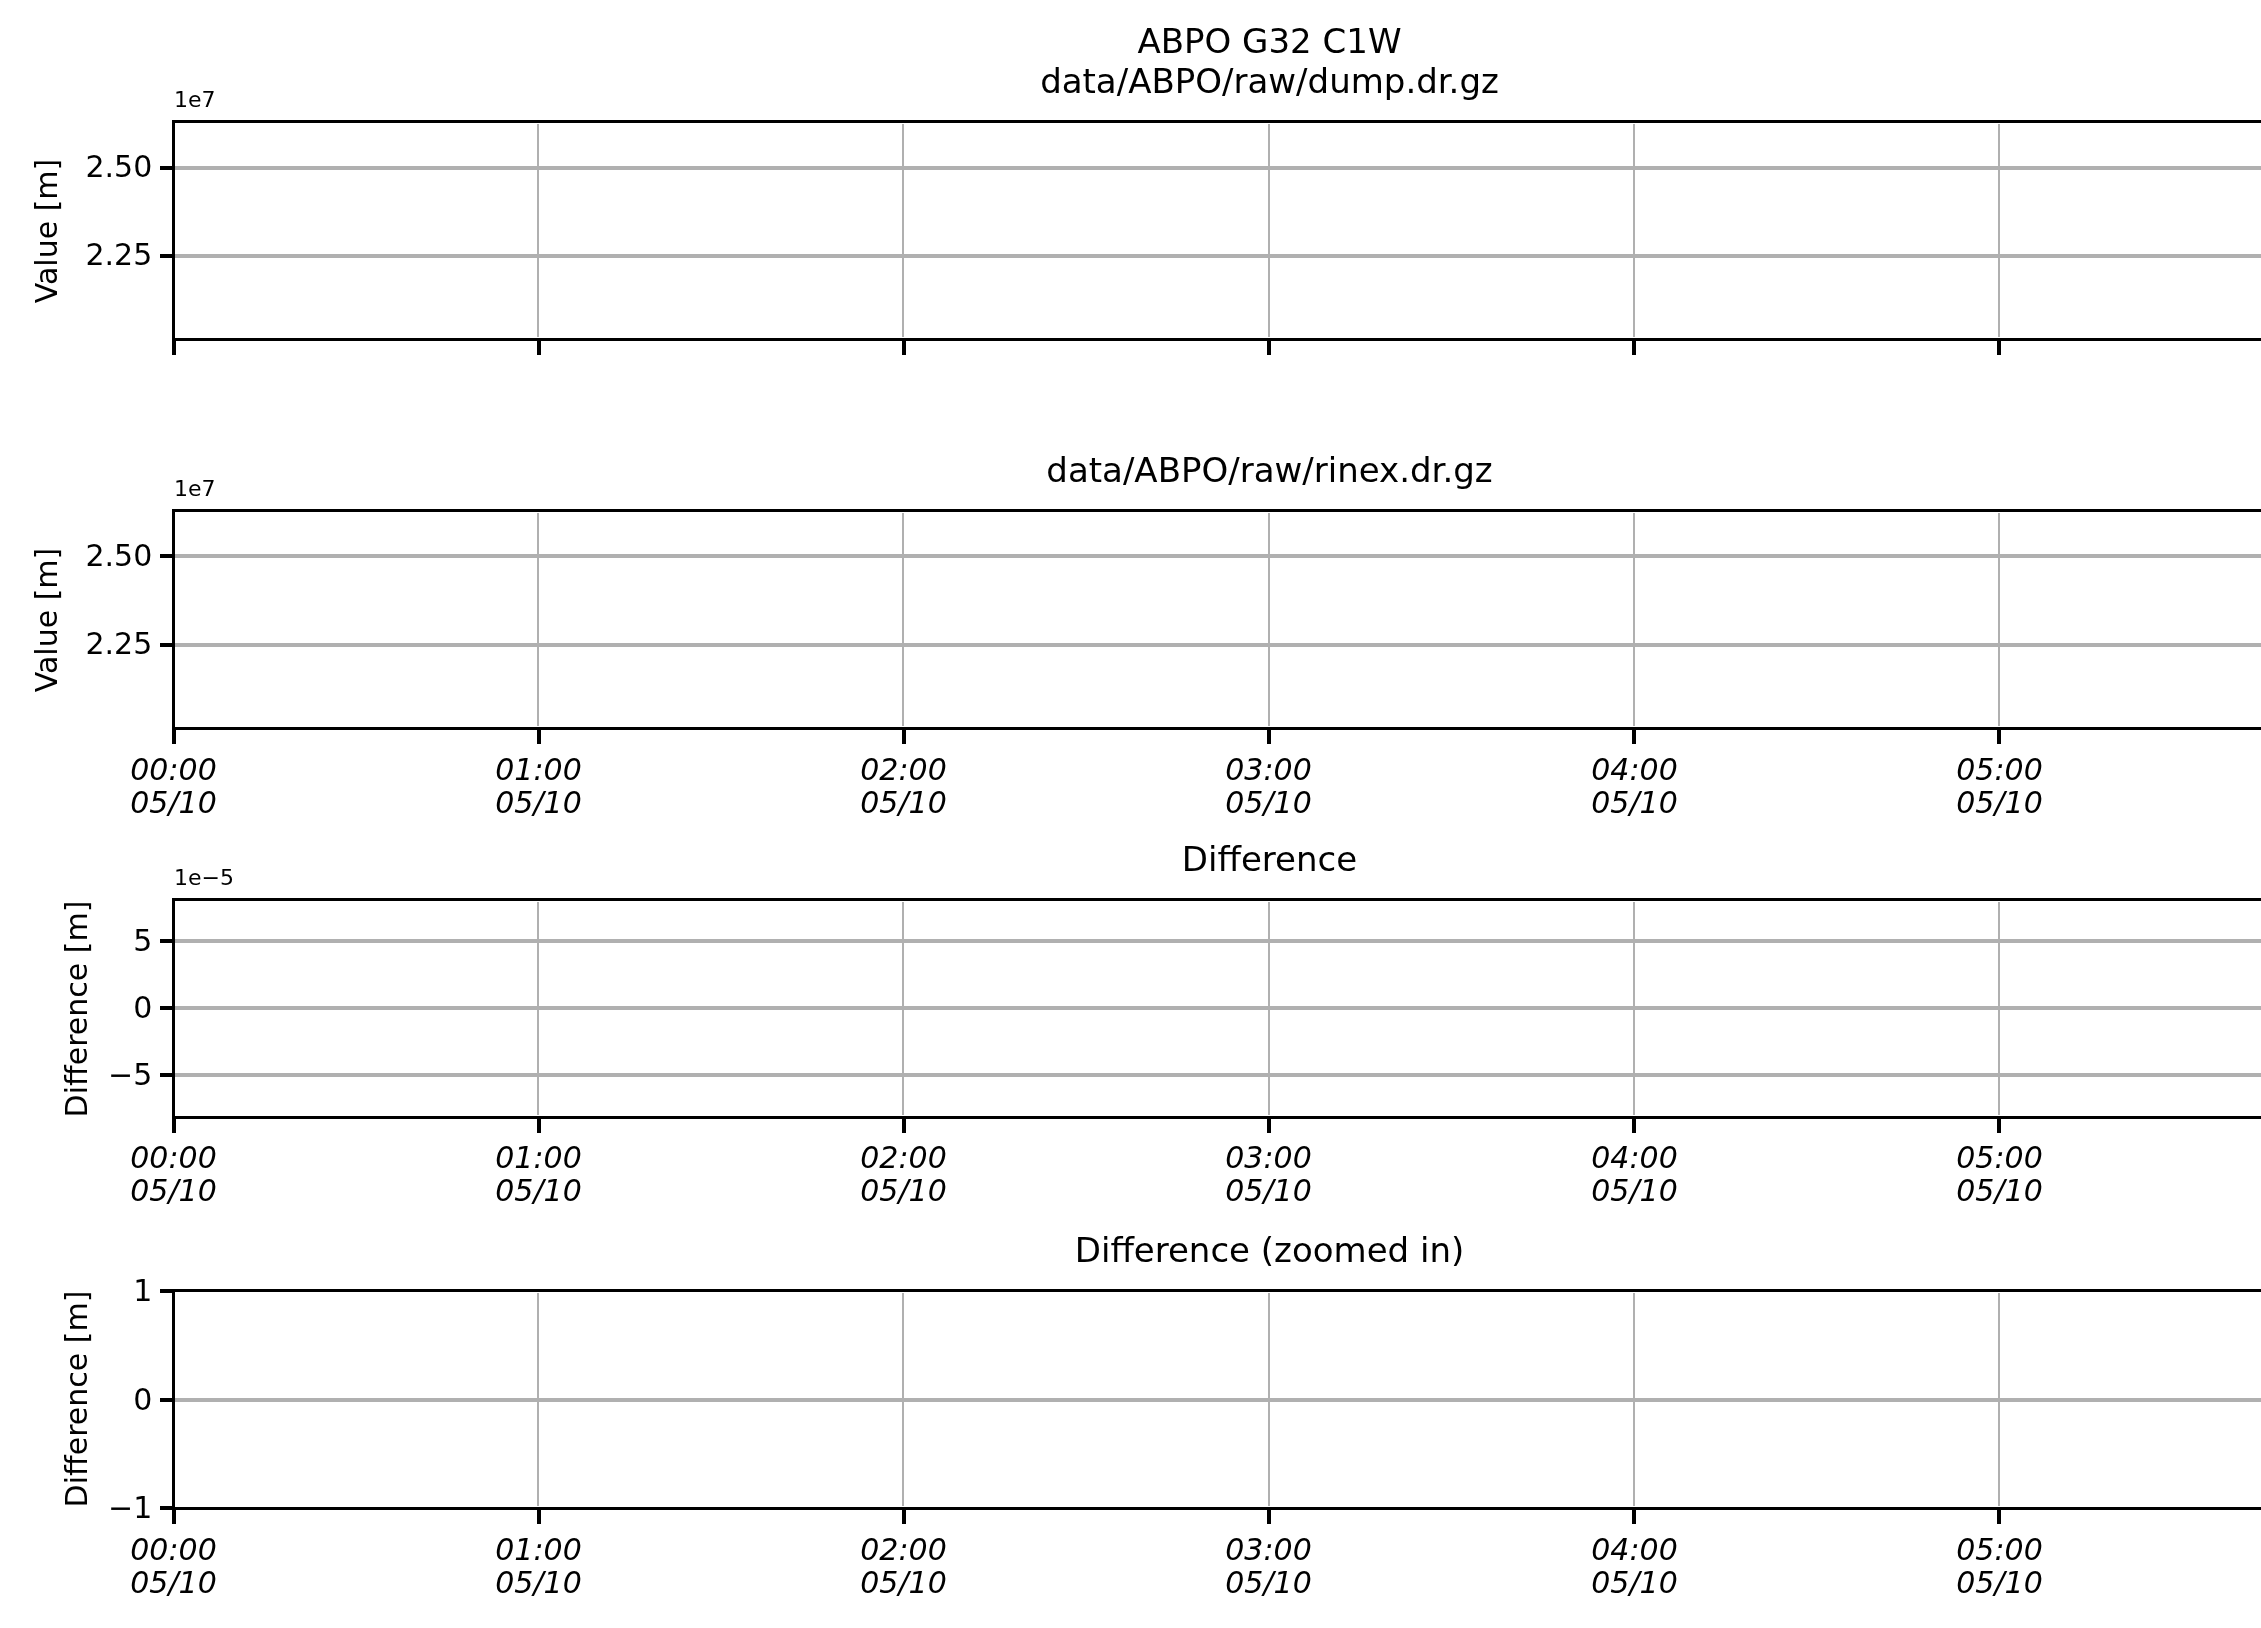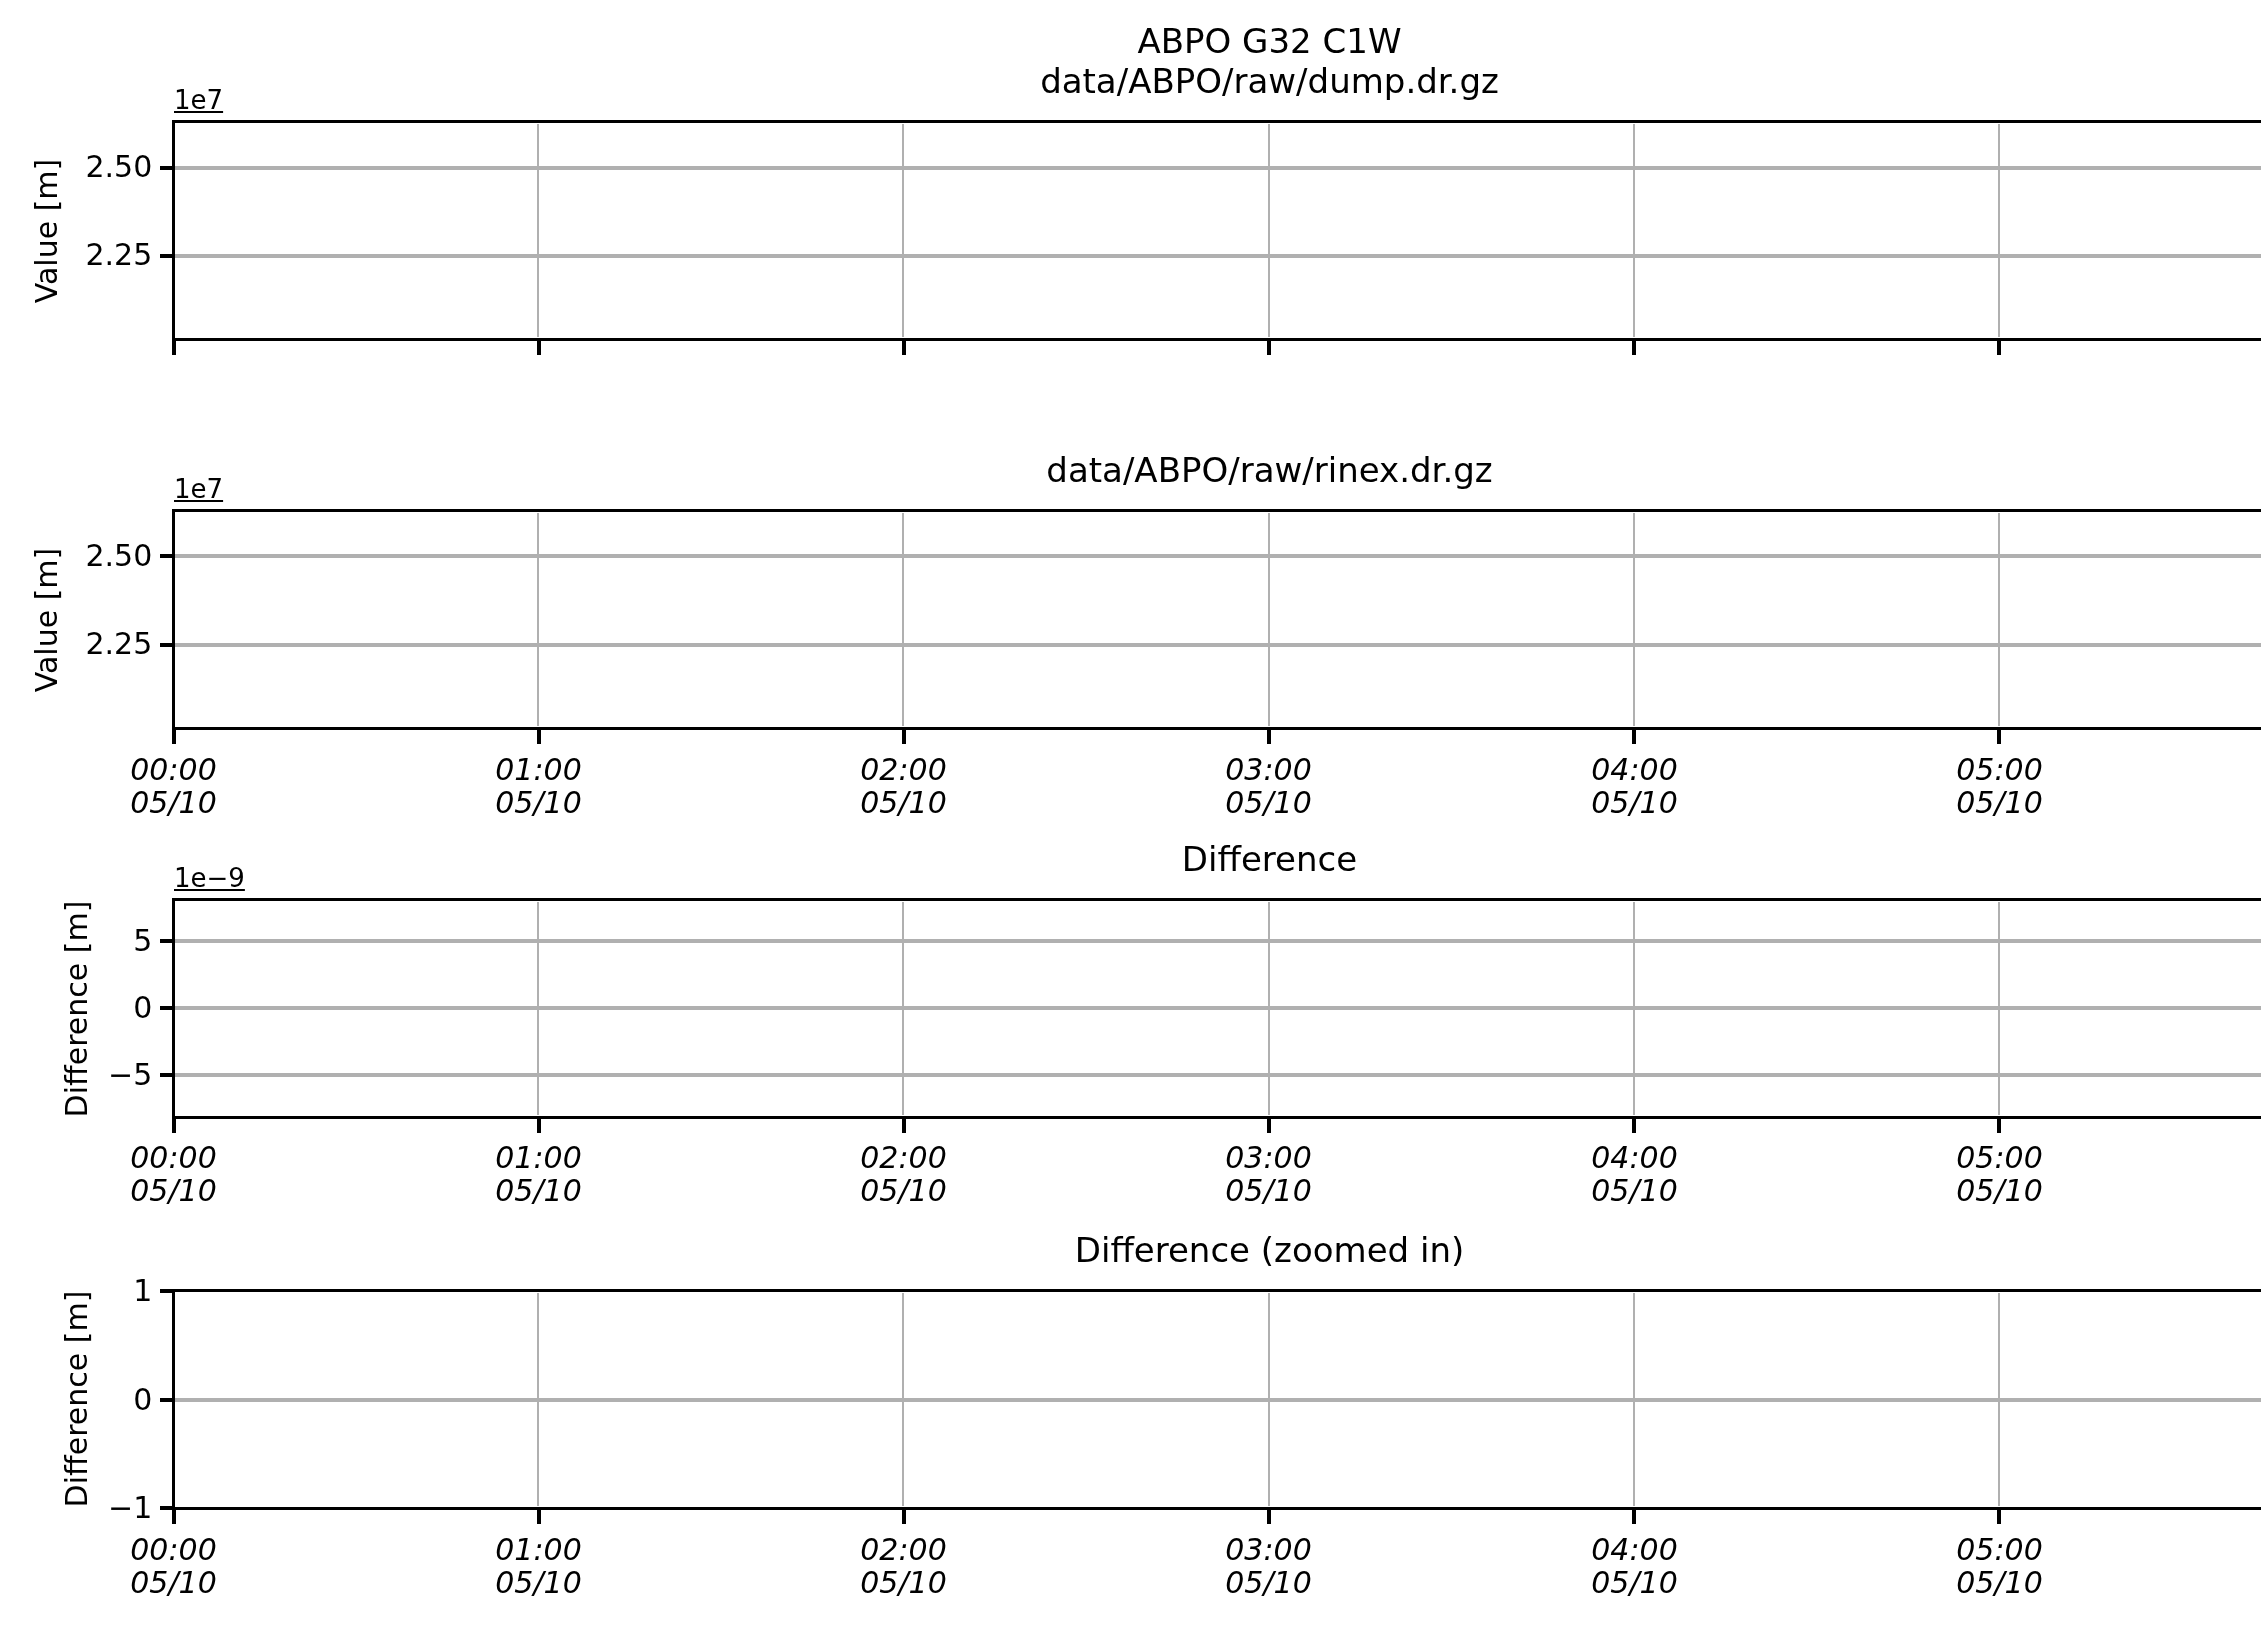--- a/index.html
+++ b/index.html
@@ -11,21 +11,21 @@
         border:3.6px solid #000;box-sizing:border-box;background:#ffffff;}
   .vgrid{position:absolute;width:2.3px;height:213px;background:#b0b0b0;}
   .hgrid{position:absolute;left:175px;width:2188px;height:3.6px;background:#b0b0b0;}
   .ytick{position:absolute;left:160px;width:13.6px;height:3.6px;background:#000;}
   .xtick{position:absolute;width:3.6px;height:13.6px;background:#000;}
   .ylab{position:absolute;left:16.3px;width:136px;text-align:right;
         font-size:30px;line-height:34px;white-space:nowrap;}
   .xlab{position:absolute;width:145px;text-align:center;font-size:30px;
         line-height:33px;white-space:nowrap;}
   .xlab span{display:block;font-style:italic;}
-  .offset{position:absolute;left:174px;font-size:26px;line-height:34px;white-space:nowrap;text-decoration:underline;}
+  .offset{position:absolute;left:174px;font-size:22px;line-height:34px;white-space:nowrap;}
   .axname{position:absolute;font-size:30px;white-space:nowrap;
           transform:translate(-50%,-50%) rotate(-90deg);}
 </style>
 </head>
 <body>
 
 <div class="title" style="top:22px">ABPO G32 C1W</div>
 <div class="title" style="top:62px">data/ABPO/raw/dump.dr.gz</div>
 
 <div class="axes" style="top:120px"></div>
@@ -108,21 +108,21 @@
 <div class="axes" style="top:898px"></div>
 <div class="vgrid" style="left:537px;top:902px"></div>
 <div class="vgrid" style="left:902px;top:902px"></div>
 <div class="vgrid" style="left:1268px;top:902px"></div>
 <div class="vgrid" style="left:1633px;top:902px"></div>
 <div class="vgrid" style="left:1998px;top:902px"></div>
 <div class="hgrid" style="top:939px"></div>
 <div class="hgrid" style="top:1006px"></div>
 <div class="hgrid" style="top:1073px"></div>
 
-<div class="offset" style="top:861px">1e−9</div>
+<div class="offset" style="top:861px">1e−5</div>
 <div class="axname" style="left:76px;top:1009px">Difference [m]</div>
 
 <div class="ytick" style="top:939px"></div>
 <div class="ytick" style="top:1006px"></div>
 <div class="ytick" style="top:1073px"></div>
 <div class="ylab" style="top:924px">5</div>
 <div class="ylab" style="top:991px">0</div>
 <div class="ylab" style="top:1058px">−5</div>
 
 <div class="xtick" style="left:172px;top:1119px"></div>

